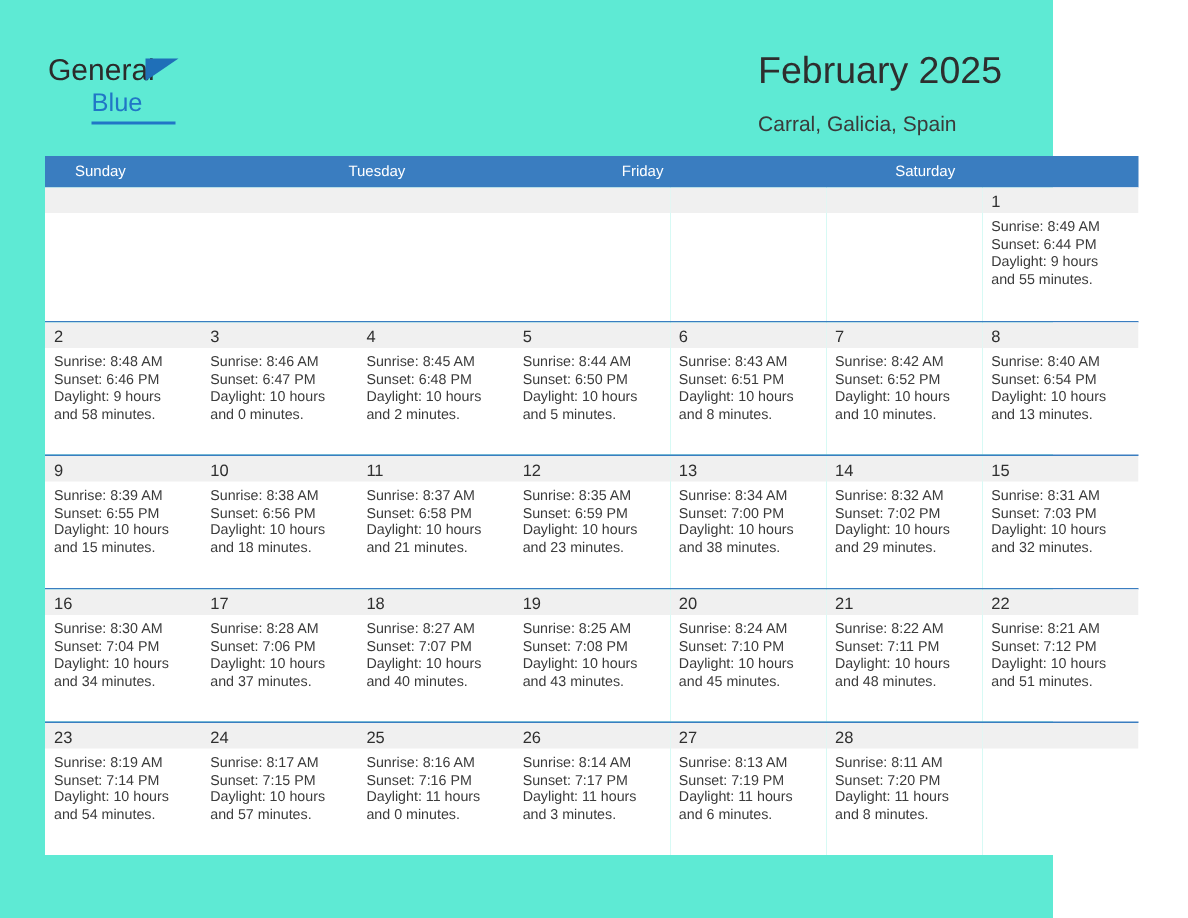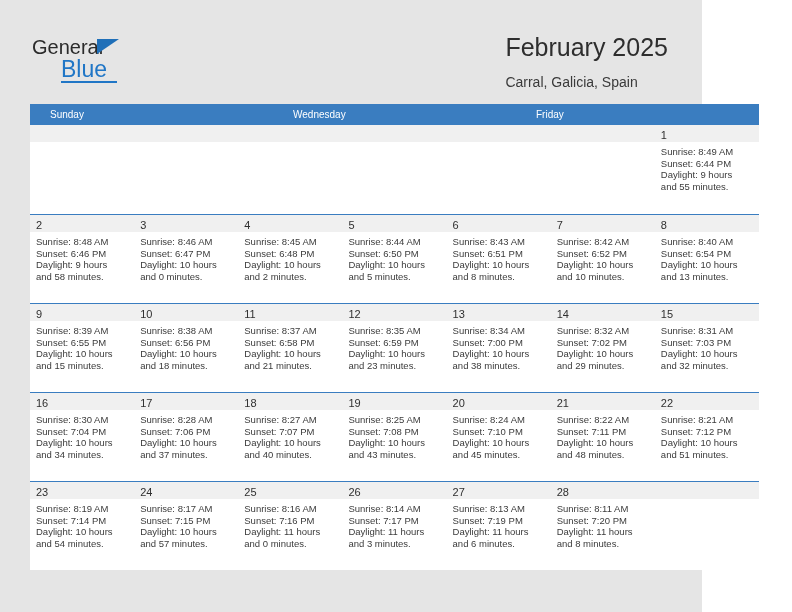--- a/index.html
+++ b/index.html
@@ -10,21 +10,21 @@
     background: #ffffff;
     font-family: "Liberation Sans", sans-serif;
     color: #333333;
     overflow: hidden;
   }
 
   .page {
     position: relative;
     width: 702px;
     height: 612px;
-    background: #e5e5e5;
+    background: #5eead4;
   }
 
   
   .header {
     position: absolute;
     left: 30px;
     top: 32px;
     right: 34px;
     height: 66px;
   }
@@ -37,21 +37,21 @@
     height: 48px;
   }
   .logo-general {
     font-size: 20px;
     line-height: 22px;
     color: #2b2b2b;
     letter-spacing: 0px;
     font-weight: 400;
   }
   .logo-blue {
-    font-size: 23px;
+    font-size: 17px;
     line-height: 20px;
     color: #2076c6;
     font-weight: 400;
     margin-left: 29px;
     margin-top: 1px;
   }
   .logo-triangle {
     position: absolute;
     left: 65px;
     top: 3px;
@@ -169,22 +169,23 @@
     <div class="title-block">
       <div class="title-main">February 2025</div>
       <div class="title-sub">Carral, Galicia, Spain</div>
     </div>
 
   </div>
 
   <div class="calendar">
     <div class="dow-row" id="dow-row">
         <div class="dow-cell">Sunday</div>
-        <div class="dow-cell">Wednesday</div>
+        <div class="dow-cell">Tuesday</div>
         <div class="dow-cell">Friday</div>
+        <div class="dow-cell">Saturday</div>
       </div>
     <div id="weeks-container">
         <div class="week-row">
           <div class="day-cell empty">
             <div class="day-number-band"><span class="day-number"></span></div>
           </div>
           <div class="day-cell empty">
             <div class="day-number-band"><span class="day-number"></span></div>
           </div>
           <div class="day-cell empty">

